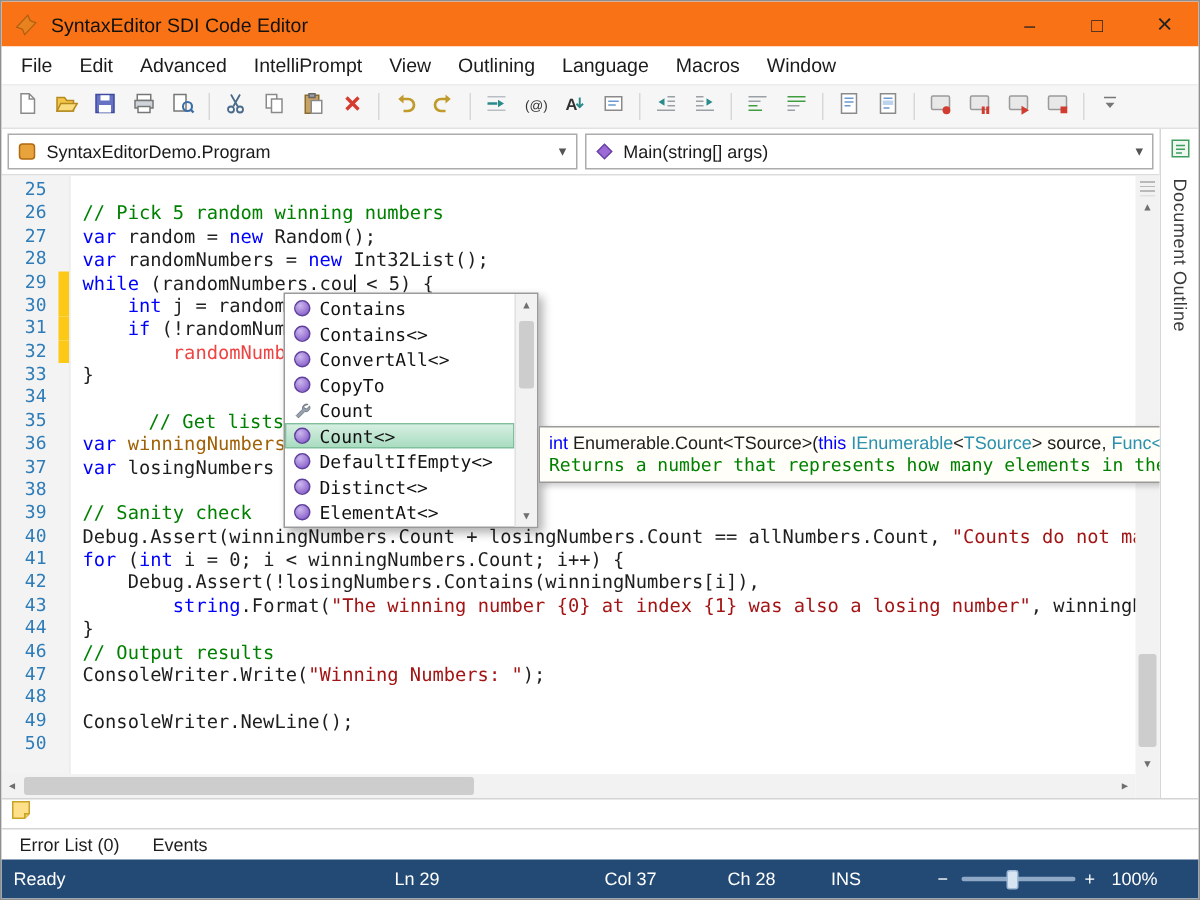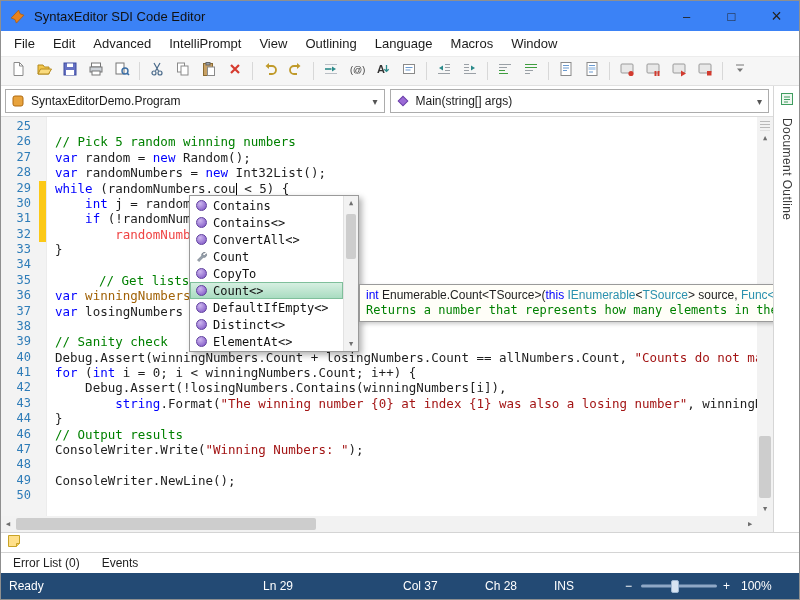--- a/index.html
+++ b/index.html
@@ -1,20 +1,20 @@
 <!DOCTYPE html>
 <html><head>
 <meta charset="utf-8">
 <style>
   * { margin:0; padding:0; box-sizing:border-box; }
   html,body { width:800px; height:600px; font-family:"Liberation Sans",sans-serif; background:#fff; }
   .window { width:800px; height:600px; border:1px solid #8f8f8f; display:flex; flex-direction:column; background:#fff; overflow:hidden; }
 
   
-  .titlebar { height:30px; display:flex; align-items:center; flex:0 0 auto; background:#3b82f6; }
+  .titlebar { height:30px; display:flex; align-items:center; flex:0 0 auto; background:#f97316; }
   .titlebar .app-ico { margin-left:8px; width:18px; height:18px; display:flex; align-items:center; }
   .titlebar .title { margin-left:7px; font-size:13px; color:#111; }
   .win-controls { margin-left:auto; display:flex; height:100%; }
   .win-btn { width:45px; height:100%; display:flex; align-items:center; justify-content:center; font-size:13px; color:#222; cursor:default; }
   .win-btn.close { font-size:18px; }
 
   
   .menubar { height:25px; display:flex; align-items:center; padding-left:4px; background:#fff; flex:0 0 auto; }
   .menu-item { padding:3px 9px; font-size:13px; color:#1b1b1b; }
 
@@ -367,31 +367,31 @@
                 <span>Contains&lt;&gt;</span>
               </div>
               <div class="ci">
                 <span class="ic">
                   <span class="orb"></span>
                 </span>
                 <span>ConvertAll&lt;&gt;</span>
               </div>
               <div class="ci">
                 <span class="ic">
+                  <span class="orb"></span>
+                </span>
+                <span>CopyTo</span>
+              </div>
+              <div class="ci">
+                <span class="ic">
                   <svg width="13" height="13" viewBox="0 0 16 16">
                     <path d="M12.8 3.2a3.4 3.4 0 0 0-4.6 4L3 12.4l1.9 1.9 5.2-5.2a3.4 3.4 0 0 0 4-4.6L11.7 6.8l-2-.4-.4-2z" fill="#97a1ad" stroke="#5e6672" stroke-width="0.6"></path>
                   </svg>
                 </span>
                 <span>Count</span>
-              </div>
-              <div class="ci">
-                <span class="ic">
-                  <span class="orb"></span>
-                </span>
-                <span>CopyTo</span>
               </div>
               <div class="ci sel">
                 <span class="ic">
                   <span class="orb"></span>
                 </span>
                 <span>Count&lt;&gt;</span>
               </div>
               <div class="ci">
                 <span class="ic">
                   <span class="orb"></span>

